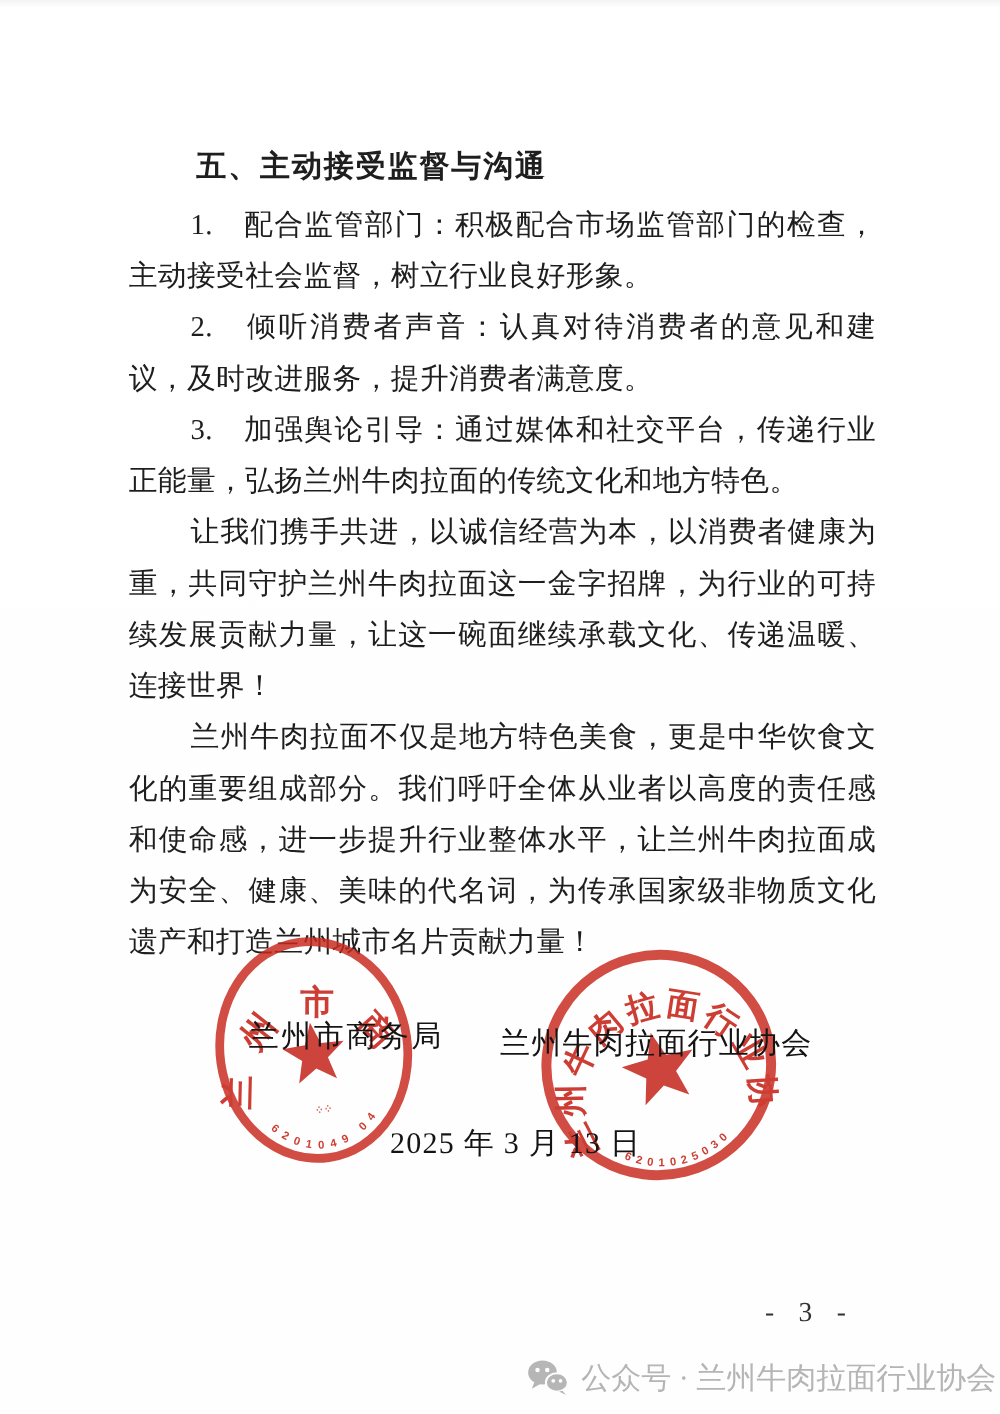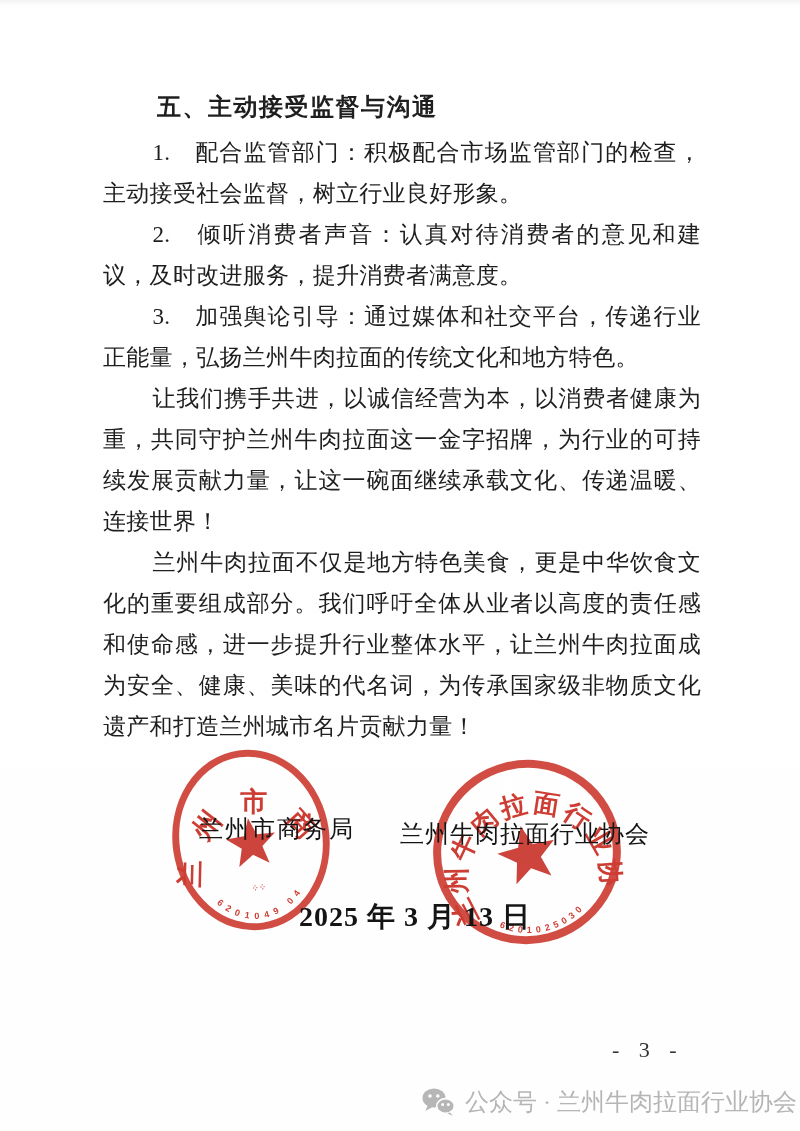--- a/index.html
+++ b/index.html
@@ -4,38 +4,38 @@
 <style>
   html,body{margin:0;padding:0;background:#ffffff;}
   .page{
     position:relative;
     width:800px;height:1131px;
     background:linear-gradient(#f3f3f3 0px,#ffffff 6px,#fefefe 100%);
     font-family:"Liberation Serif", serif;
     overflow:hidden;
   }
   .doc-body{
-    position:absolute;left:103px;top:84px;width:598px;color:#1e1e1e;
+    position:absolute;left:103px;top:111px;width:598px;color:#1e1e1e;
   }
   .doc-heading{
     font-weight:bold;font-size:24px;line-height:46px;
     padding-left:54px;letter-spacing:1.5px;margin:0 0 2px 0;
   }
   .doc-p{
     font-size:23px;line-height:41px;text-align:justify;
     text-indent:2.15em;margin:0;letter-spacing:0.3px;
   }
   .sig{
     position:absolute;font-size:24px;color:#141414;z-index:3;white-space:nowrap;
   }
   .sig-left{left:199px;top:813px;letter-spacing:2px;}
   .sig-right{left:400px;top:818px;letter-spacing:1px;}
   .doc-date{
-    position:absolute;left:299px;top:898px;font-size:28px;color:#141414;
-    z-index:3;letter-spacing:1px;white-space:nowrap;font-weight:bold;
+    position:absolute;left:312px;top:898px;font-size:24px;color:#141414;
+    z-index:3;letter-spacing:1px;white-space:nowrap;
   }
   .page-num{
     position:absolute;left:612px;top:1037px;font-size:22px;color:#333;
     letter-spacing:7px;white-space:nowrap;
   }
   .seal{position:absolute;z-index:2;opacity:0.9;}
   .seal-left{left:158px;top:744px;}
   .seal-right{left:430px;top:756px;}
   .footer{
     position:absolute;left:422px;top:1086px;display:flex;align-items:center;

